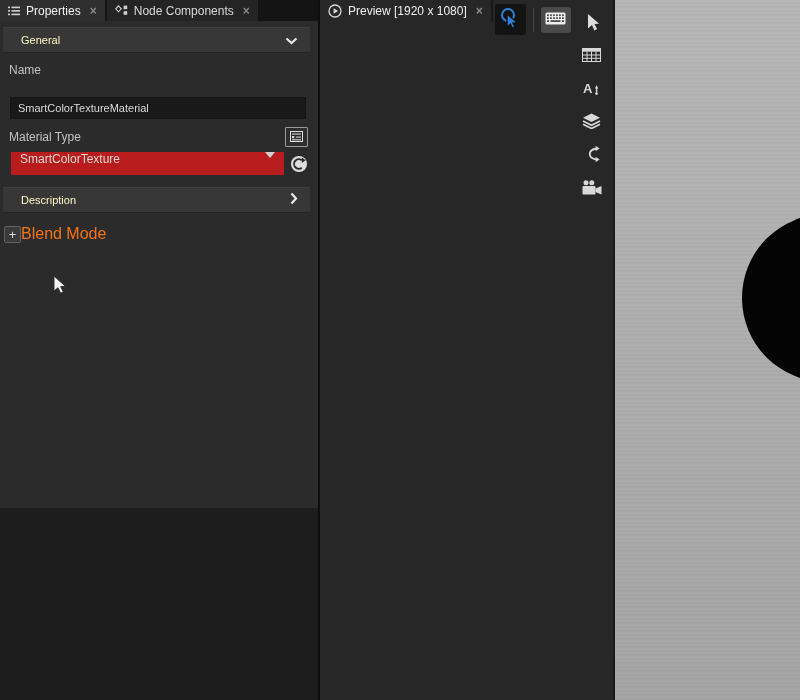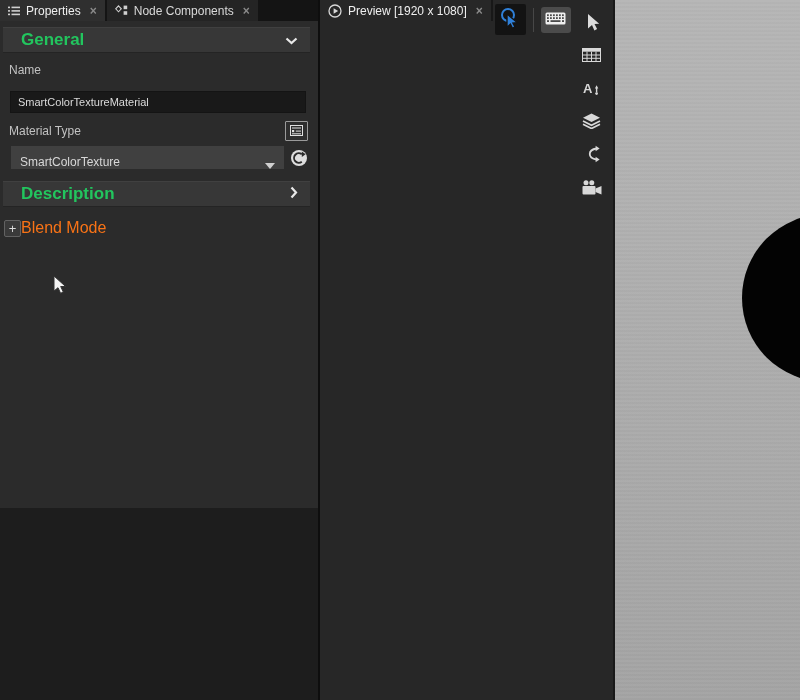--- a/index.html
+++ b/index.html
@@ -10,29 +10,29 @@
   
   .left-panel { width:318px; height:508px; background:#2b2b2b; position:relative; display:flex; flex-direction:column; }
   .tabbar { height:21px; background:#141414; display:flex; align-items:stretch; flex:0 0 21px; }
   .tab { display:flex; align-items:center; padding:0 8px; font-size:12px; color:#d9d9d9; background:#242424; margin-right:2px; cursor:default; white-space:nowrap; }
   .tab.active { background:#2f2f2f; color:#efefef; }
   .tab .ticon { display:flex; align-items:center; margin-right:6px; }
   .tab .tclose { margin-left:9px; color:#8a8a8a; font-size:12px; font-weight:bold; line-height:1; }
 
   .panel-body { flex:1; position:relative; }
   .section-header { height:26px; background:#373737; margin:0 8px 0 3px; display:flex; align-items:center; justify-content:space-between; padding:0 12px 0 18px; border-top:1px solid #404040; border-bottom:1px solid #242424; }
-  .section-header .stitle { font-size:17px; font-weight:bold; color:#22c55e; }
+  .section-header .stitle { font-size:11px; font-weight:normal; color:#fef9c3; }
   .sh-first { margin-top:6px; }
-  .field-label { font-size:12px; color:#c2c2c2; margin:10px 0 14px 9px; }
+  .field-label { font-size:12px; color:#c2c2c2; margin:10px 0 20px 9px; }
   .text-input { display:block; margin-left:10px; width:296px; height:22px; background:#191919; border:1px solid #141414; color:#dadada; font-size:11px; font-family:"Liberation Sans",sans-serif; padding:0 7px; outline:none; }
   .label-row { display:flex; align-items:center; justify-content:space-between; margin:8px 10px 0 9px; }
   .label-row .field-label { margin:0; }
   .mini-btn { width:23px; height:20px; background:#2e2e2e; border:1px solid #9a9a9a; border-radius:1px; display:flex; align-items:center; justify-content:center; cursor:default; }
   .dropdown-row { display:flex; align-items:center; margin:5px 10px 0 11px; gap:6px; }
-  .dropdown { flex:1; height:23px; background:#404040; display:flex; align-items:flex-end; justify-content:space-between; padding:0 9px; font-size:12px; color:#d8d8d8; cursor:default;gap:48px; }
+  .dropdown { flex:1; height:23px; background:#b91c1c; display:flex; align-items:flex-start; justify-content:space-between; padding:0 9px; font-size:12px; color:#d8d8d8; cursor:default;gap:48px; }
   .caret { width:0; height:0; border-left:5px solid transparent; border-right:5px solid transparent; border-top:6px solid #d0d0d0; }
   .reset-btn { width:18px; height:18px; background:transparent; border:none; padding:0; display:flex; cursor:default; }
   .gap-lg { height:12px; }
   .blend-row { display:flex; align-items:center; margin:8px 0 0 4px; }
   .add-btn { width:17px; height:17px; background:#3a3a3a; border:1px solid #626262; border-radius:2px; color:#dcdcdc; font-size:13px; line-height:13px; text-align:center; padding:0; cursor:default; }
   .blend-label { font-size:16px; color:#f97316; }
   .mouse-cursor { position:absolute; left:53px; top:275px; pointer-events:none; }
 
   
   .vdivider { width:2px; height:700px; background:#0e0e0e; }

